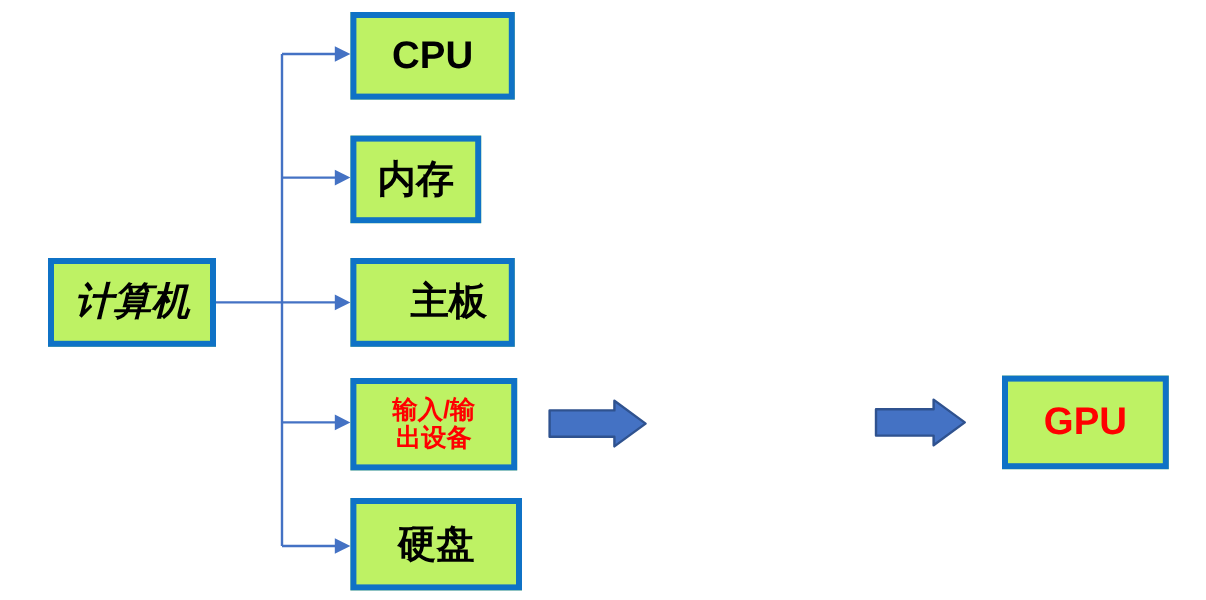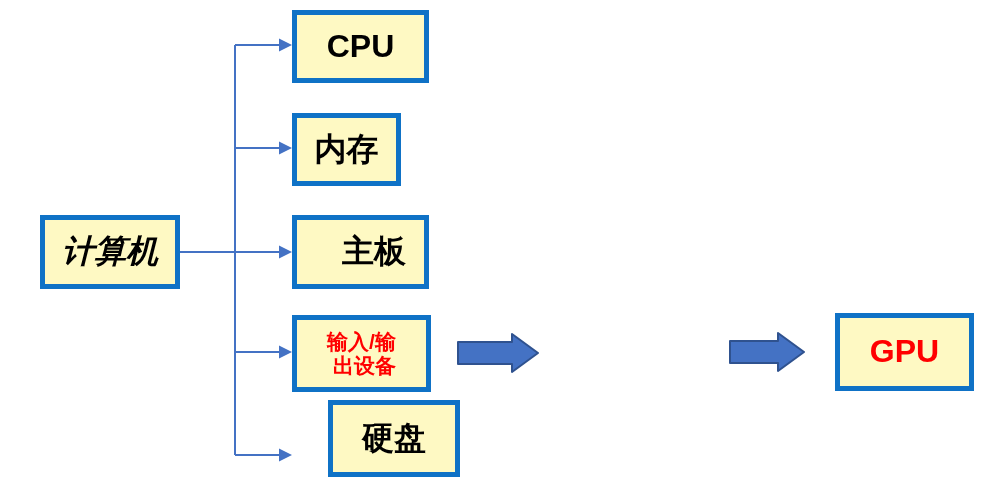--- a/index.html
+++ b/index.html
@@ -33,26 +33,26 @@
   }
   .block-arrow {
     fill: var(--block_arrow_fill, #4472c4);
     stroke: var(--block_arrow_stroke, #2f528f);
     stroke-width: 2;
     stroke-linejoin: round;
   }
   .node {
     position: absolute;
     box-sizing: border-box;
-    background: #fef9c3;
+    background: #bef264;
     border: 5px solid var(--box_border, #0f72c6);
     display: flex;
     align-items: center;
     justify-content: center;
-    text-align: right;
+    text-align: center;
   }
   .node .label {
     font-weight: bold;
     font-size: 32px;
     line-height: 1.1;
     color: var(--text_default, #000000);
     white-space: pre-line;
   }
   .node.highlight .label {
     color: var(--text_highlight, #ff0000);
@@ -102,21 +102,21 @@
 
   <div class="node" style="left:292px; top:215px; width:137px; height:74px;padding-left:27px;">
     <span class="label">主板</span>
   </div>
 
   <div class="node highlight small-text" style="left:292px; top:315px; width:139px; height:77px;">
     <span class="label">输入/输
 出设备</span>
   </div>
 
-  <div class="node" style="left:292px; top:400px; width:132px; height:77px;margin-left:36px;">
+  <div class="node" style="left:292px; top:415px; width:143px; height:77px;">
     <span class="label">硬盘</span>
   </div>
 
 
   <div class="node highlight" style="left:835px; top:313px; width:139px; height:78px;">
     <span class="label">GPU</span>
   </div>
 
 </div>
 

